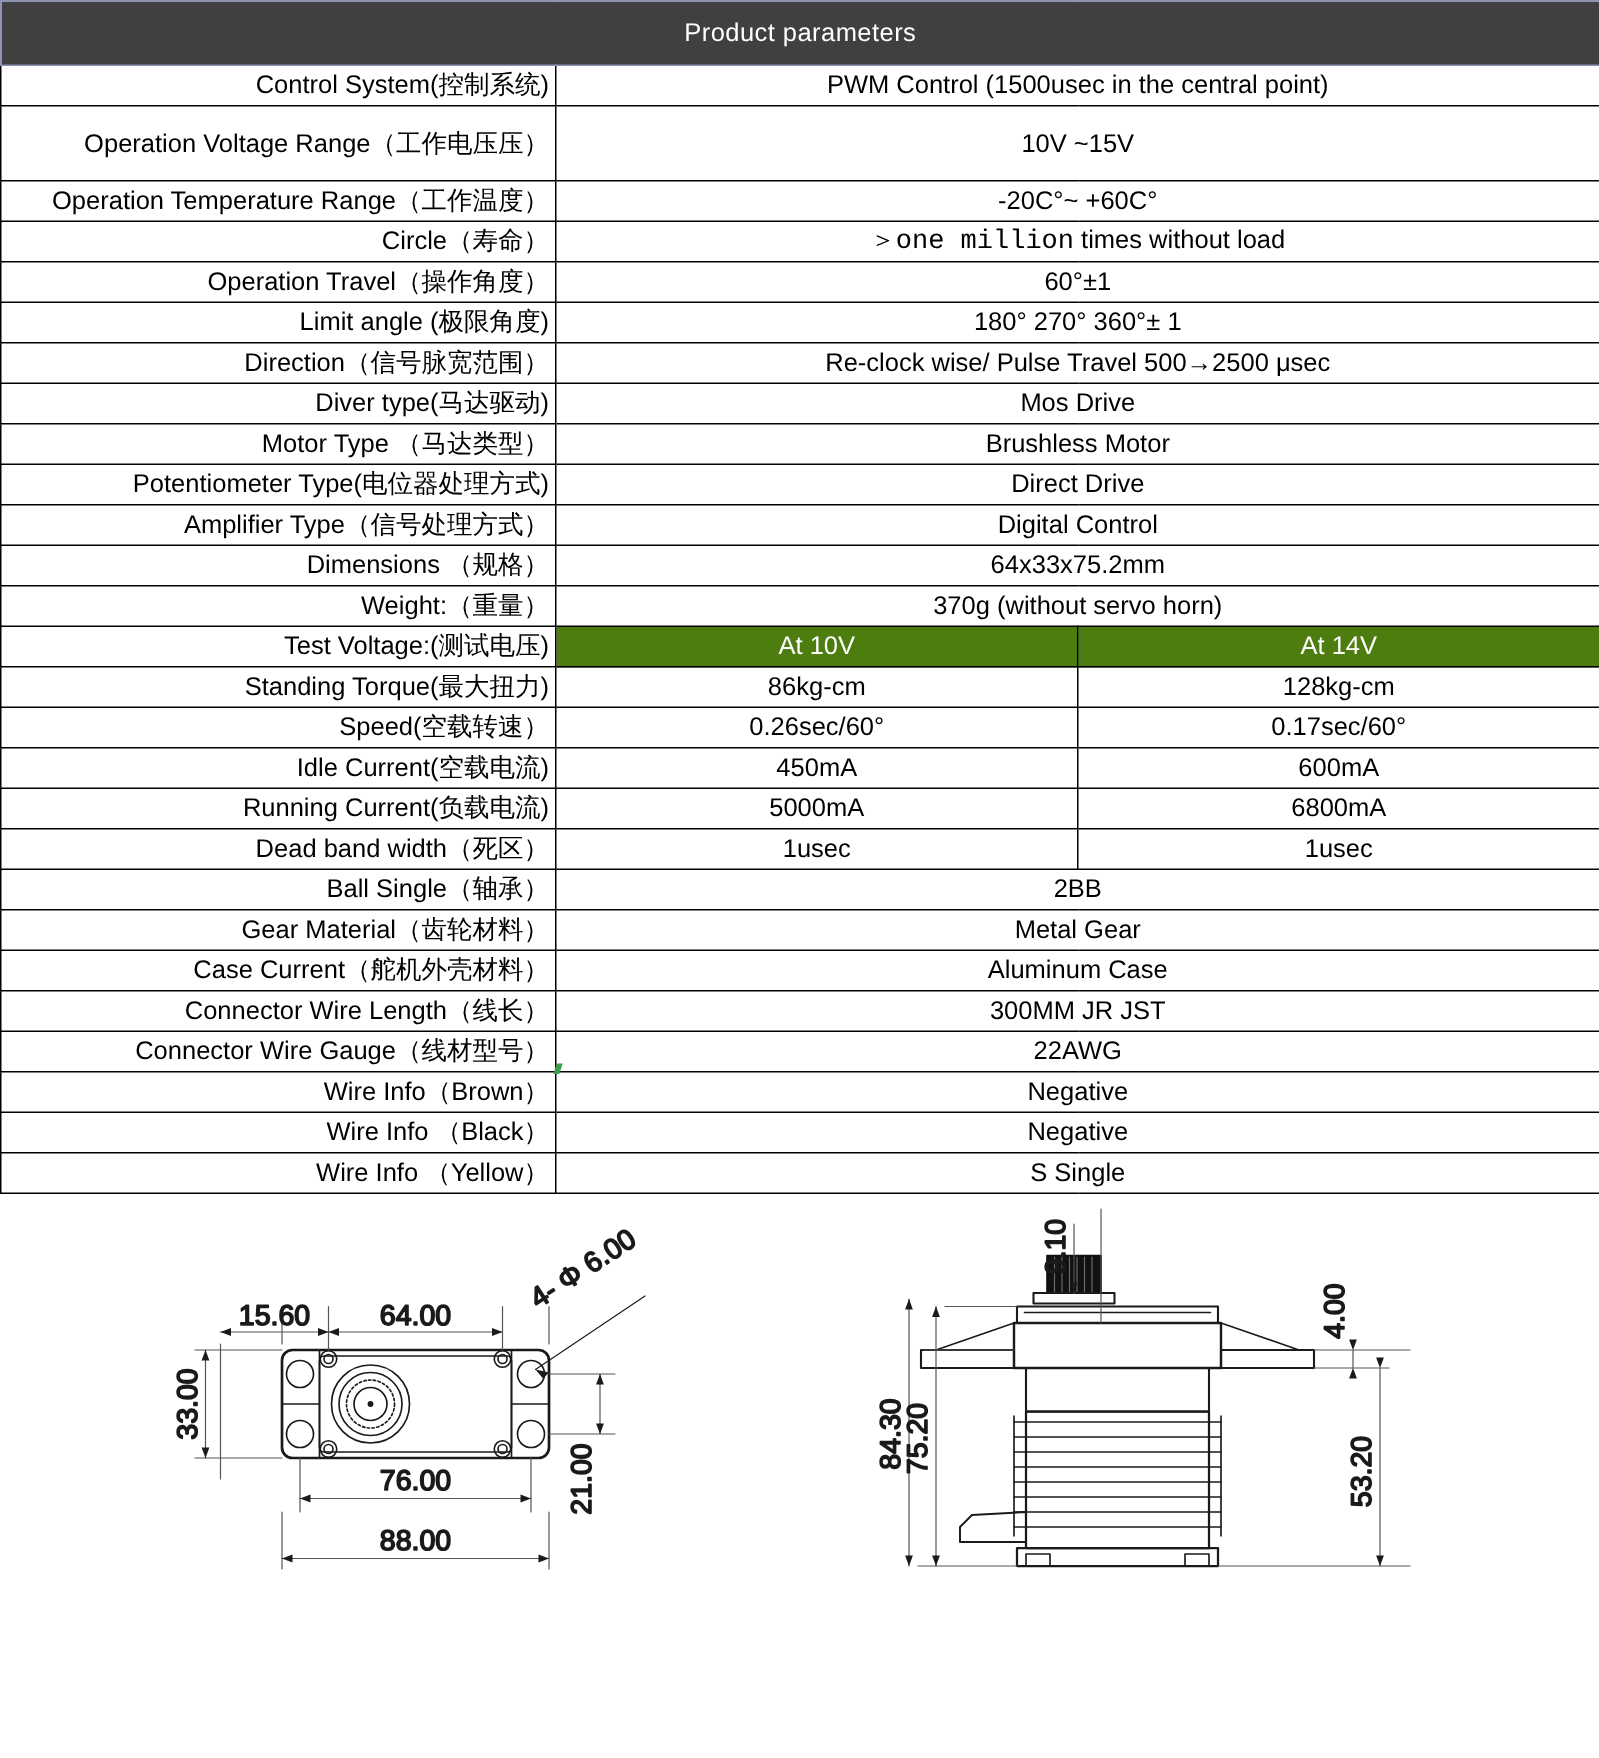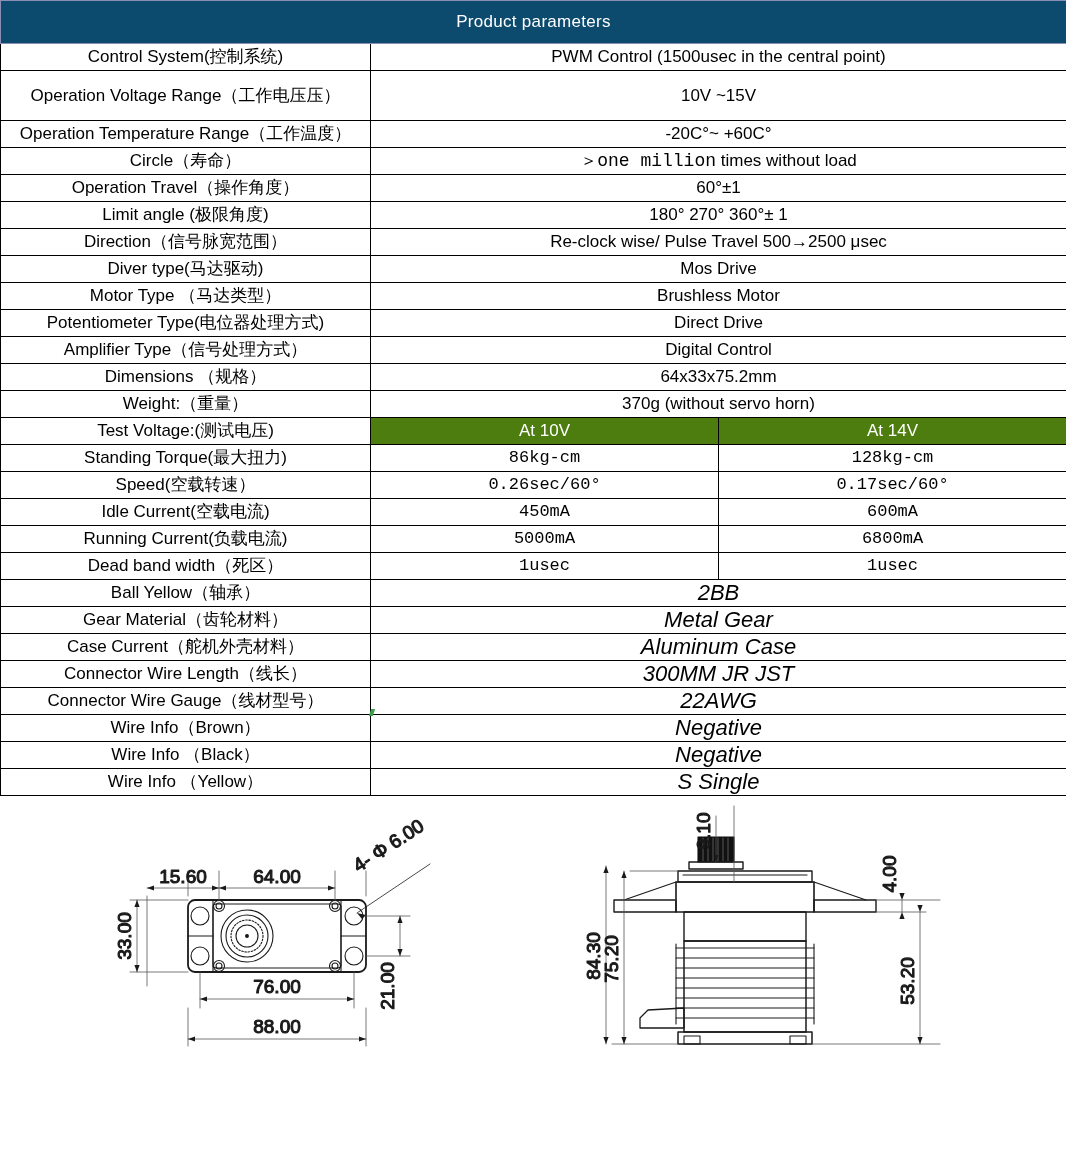--- a/index.html
+++ b/index.html
@@ -23,52 +23,50 @@
   }
   .spec-table td {
     border: 1px solid #000000;
     padding: 0 4px;
     font-size: 17px;
     line-height: 1.15;
     vertical-align: middle;
     white-space: nowrap;
   }
   .title-bar {
-    background: #0c4a6e;
+    background: #404040;
     color: #ffffff;
     text-align: center;
     font-size: 25px;
     height: 42px;
     border: 1px solid #8b8fb5 !important;
     letter-spacing: 0.3px;
   }
   .label-cell {
     width: 370px;
-    text-align: center;
+    text-align: right;
     font-size: 17px;
   }
   .value-cell {
     text-align: center;
     font-size: 19px;
   }
   .value-cell.small {
-    font-size: 22px;
-    font-style: italic;
+    font-size: 17px;
   }
   .sub-head {
     background: #4d7c0f;
     color: #ffffff;
     text-align: center;
     font-size: 19px;
     border-color: #000000;
   }
   .sub-cell {
     text-align: center;
     font-size: 17px;
-    font-family: Liberation Mono, monospace;
   }
   .mono {
     font-family: "Liberation Mono", monospace;
     font-size: 18px;
   }
   .row-tall td { height: 49px; }
   .row-std td  { height: 26px; }
 
   
   .speck {
@@ -193,21 +191,21 @@
       <td class="sub-cell">5000mA</td>
       <td class="sub-cell">6800mA</td>
     </tr>
     <tr class="row-std">
       <td class="label-cell">Dead band width（死区）</td>
       <td class="sub-cell">1usec</td>
       <td class="sub-cell">1usec</td>
     </tr>
 
     <tr class="row-std">
-      <td class="label-cell">Ball Yellow（轴承）</td>
+      <td class="label-cell">Ball Single（轴承）</td>
       <td class="value-cell small" colspan="2">2BB</td>
     </tr>
     <tr class="row-std">
       <td class="label-cell">Gear Material（齿轮材料）</td>
       <td class="value-cell small" colspan="2">Metal Gear</td>
     </tr>
     <tr class="row-std">
       <td class="label-cell">Case Current（舵机外壳材料）</td>
       <td class="value-cell small" colspan="2">Aluminum Case</td>
     </tr>

